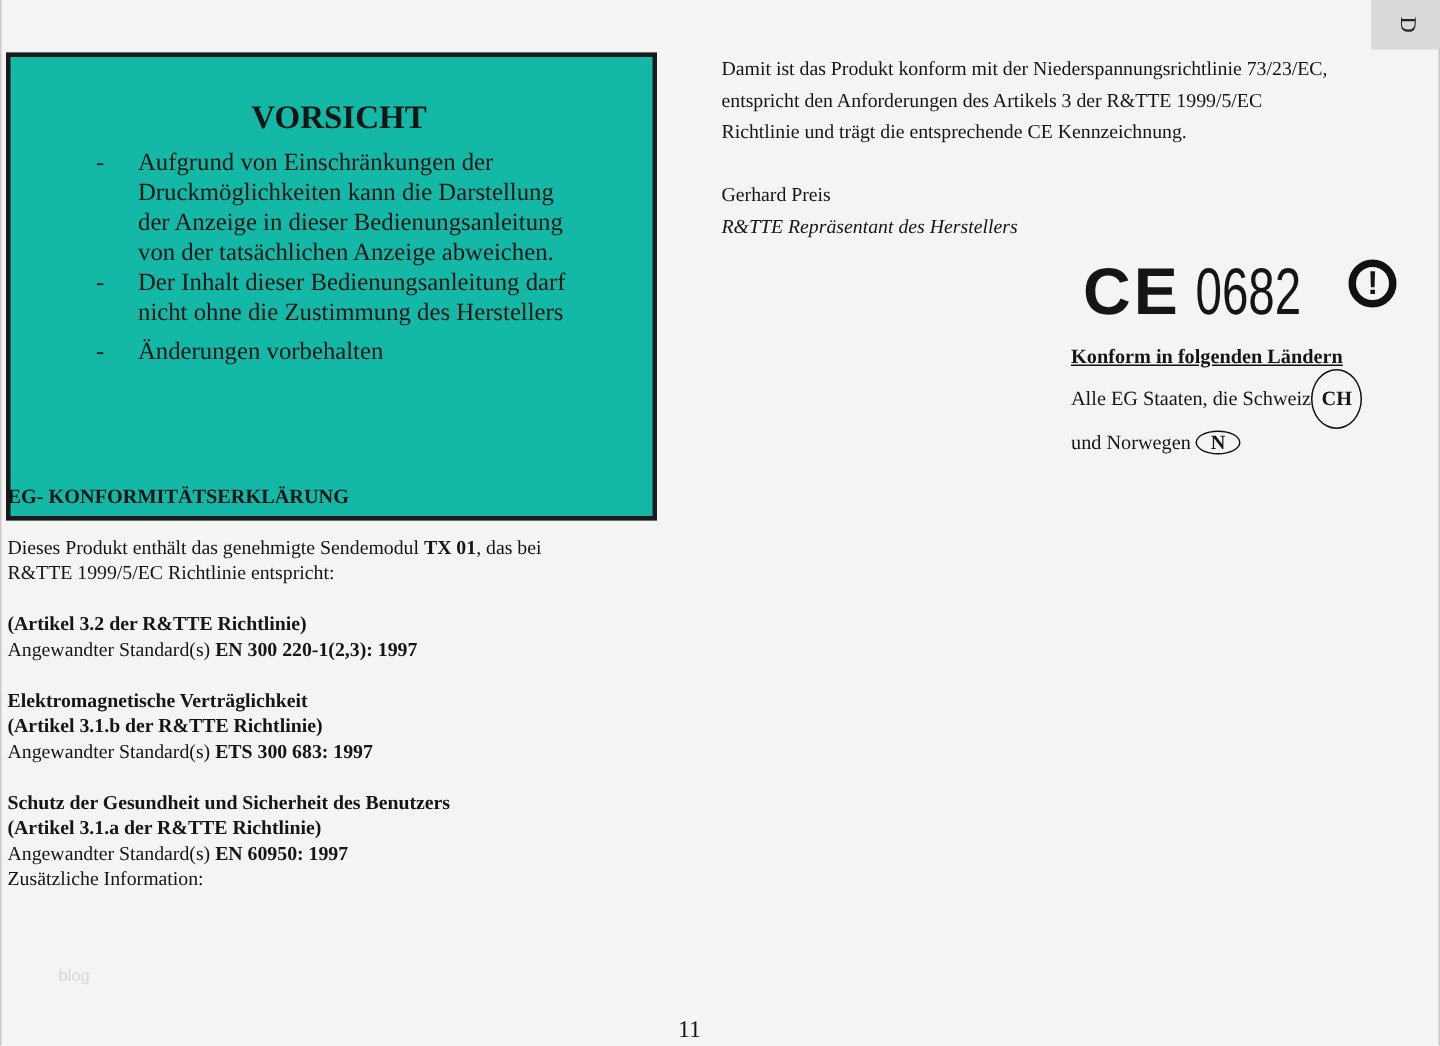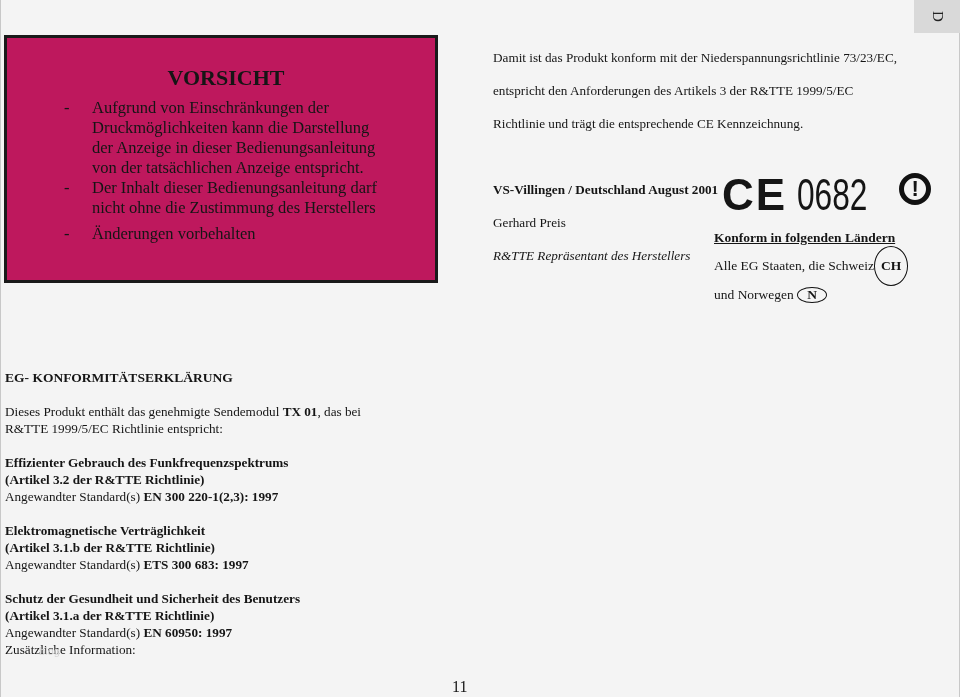--- a/index.html
+++ b/index.html
@@ -19,37 +19,37 @@
     background: #d9d9d9;
     display: flex; align-items: center; justify-content: center;
   }
   .tab-d span {
     display: inline-block; transform: rotate(90deg);
     font-size: 15px; color: #222;
   }
 
   
   .warn-box {
-    position: absolute; left: 4px; top: 35px; width: 434px; height: 248px;
+    position: absolute; left: 4px; top: 35px; width: 434px; height: 312px;
     border: 3px solid #1a1a1a; box-sizing: border-box;
-    background: #be185d;
+    background: #14b8a6;
   }
   .warn-title {
     position: absolute; left: 0; top: 27px; width: 100%;
     text-align: center; font-weight: bold; font-size: 22px;
     padding-left: 10px; box-sizing: border-box;
   }
   .warn-list { position: absolute; left: 57px; top: 60px; width: 370px; }
   .warn-item { position: relative; padding-left: 28px; font-size: 16.5px; line-height: 20px; }
   .warn-item .dash { position: absolute; left: 0; top: 0; }
   .warn-item.last { margin-top: 6px; }
 
   
   .right-col { position: absolute; left: 477px; top: 33px; width: 440px; font-size: 13.2px; line-height: 17px; }
-  .right-col p { margin: 16px; }
+  .right-col p { margin: 4px; }
   .gap { height: 17px; }
   .bold { font-weight: bold; }
   .italic { font-style: italic; }
 
   .ce-row {
     position: absolute; left: 722px; top: 173px; height: 50px;
     display: flex; align-items: flex-start;
   }
   .ce-mark { font-family: "Liberation Sans", sans-serif; font-size: 44px; font-weight: bold; letter-spacing: 2px; line-height: 1; }
   .ce-num { font-family: "Liberation Sans", sans-serif; font-size: 44px; margin-left: 10px; line-height: 1; transform: scaleX(0.72); transform-origin: left center; display: inline-block; width: 86px; }
@@ -60,21 +60,21 @@
   }
 
   .countries { position: absolute; left: 714px; top: 229px; font-size: 13.5px; line-height: 17px; width: 240px; }
   .countries .head { font-weight: bold; text-decoration: underline; }
   .oval {
     display: inline-block; border: 1.5px solid #111; border-radius: 50%;
     padding: 12px 6px; font-weight: bold; line-height: 14px;
   }
 
   
-  .lower { position: absolute; left: 5px; top: 322px; width: 460px; font-size: 13.2px; line-height: 17px; margin-top: 47px; }
+  .lower { position: absolute; left: 5px; top: 322px; width: 460px; font-size: 13.2px; line-height: 17px; }
   .lower p { margin: 0; }
   .lower .h { font-weight: bold; font-size: 13.5px; }
 
   .watermark { position: absolute; left: 39px; top: 645px; font-family: "Liberation Sans", sans-serif; font-size: 11px; color: #d6d6d6; }
   .page-num { position: absolute; left: 452px; top: 678px; font-size: 16px; }
 </style>
 </head>
 <body>
 
 <div class="page-edge-left"></div>
@@ -85,40 +85,39 @@
 </div>
 
 <div class="warn-box">
   <div class="warn-title">VORSICHT</div>
   <div class="warn-list">
     <div class="warn-item">
       <span class="dash">-</span>
       <div>Aufgrund von Einschränkungen der</div>
       <div>Druckmöglichkeiten kann die Darstellung</div>
       <div>der Anzeige in dieser Bedienungsanleitung</div>
-      <div>von der tatsächlichen Anzeige entspricht.</div>
+      <div>von der tatsächlichen Anzeige abweichen.</div>
     </div>
     <div class="warn-item">
       <span class="dash">-</span>
       <div>Der Inhalt dieser Bedienungsanleitung darf</div>
       <div>nicht ohne die Zustimmung des Herstellers</div>
     </div>
     <div class="warn-item last">
       <span class="dash">-</span>
       <div>Änderungen vorbehalten</div>
     </div>
   </div>
 </div>
 
 <div class="right-col">
   <p>Damit ist das Produkt konform mit der Niederspannungsrichtlinie 73/23/EC,</p>
   <p>entspricht den Anforderungen des Artikels 3 der R&amp;TTE 1999/5/EC</p>
   <p>Richtlinie und trägt die entsprechende CE Kennzeichnung.</p>
   <div class="gap"></div>
-  <p class="bold">VS-Villingen / Deutschland August 2001</p>
   <p>Gerhard Preis</p>
   <p class="italic">R&amp;TTE Repräsentant des Herstellers</p>
 </div>
 
 <div class="ce-row">
   <span class="ce-mark">CE</span>
   <span class="ce-num">0682</span>
   <span class="alert-icon">
       <span>!</span>
     </span>
@@ -130,21 +129,20 @@
   <div><span>und Norwegen</span> <span class="oval" style="padding:0 9px">N</span></div>
 </div>
 
 <div class="lower">
   <p class="h">EG- KONFORMITÄTSERKLÄRUNG</p>
   <div class="gap"></div>
   <p><span>Dieses Produkt enthält das genehmigte Sendemodul </span><b>TX 01</b><span>, das bei</span></p>
   <p>R&amp;TTE 1999/5/EC Richtlinie entspricht:</p>
   <div class="gap"></div>
 
-  <p class="bold">Effizienter Gebrauch des Funkfrequenzspektrums</p>
   <p class="bold">(Artikel 3.2 der R&amp;TTE Richtlinie)</p>
   <p><span>Angewandter Standard(s) </span><b>EN 300 220-1(2,3): 1997</b></p>
   <div class="gap"></div>
 
   <p class="bold">Elektromagnetische Verträglichkeit</p>
   <p class="bold">(Artikel 3.1.b der R&amp;TTE Richtlinie)</p>
   <p><span>Angewandter Standard(s) </span><b>ETS 300 683: 1997</b></p>
   <div class="gap"></div>
 
   <p class="bold">Schutz der Gesundheit und Sicherheit des Benutzers</p>

